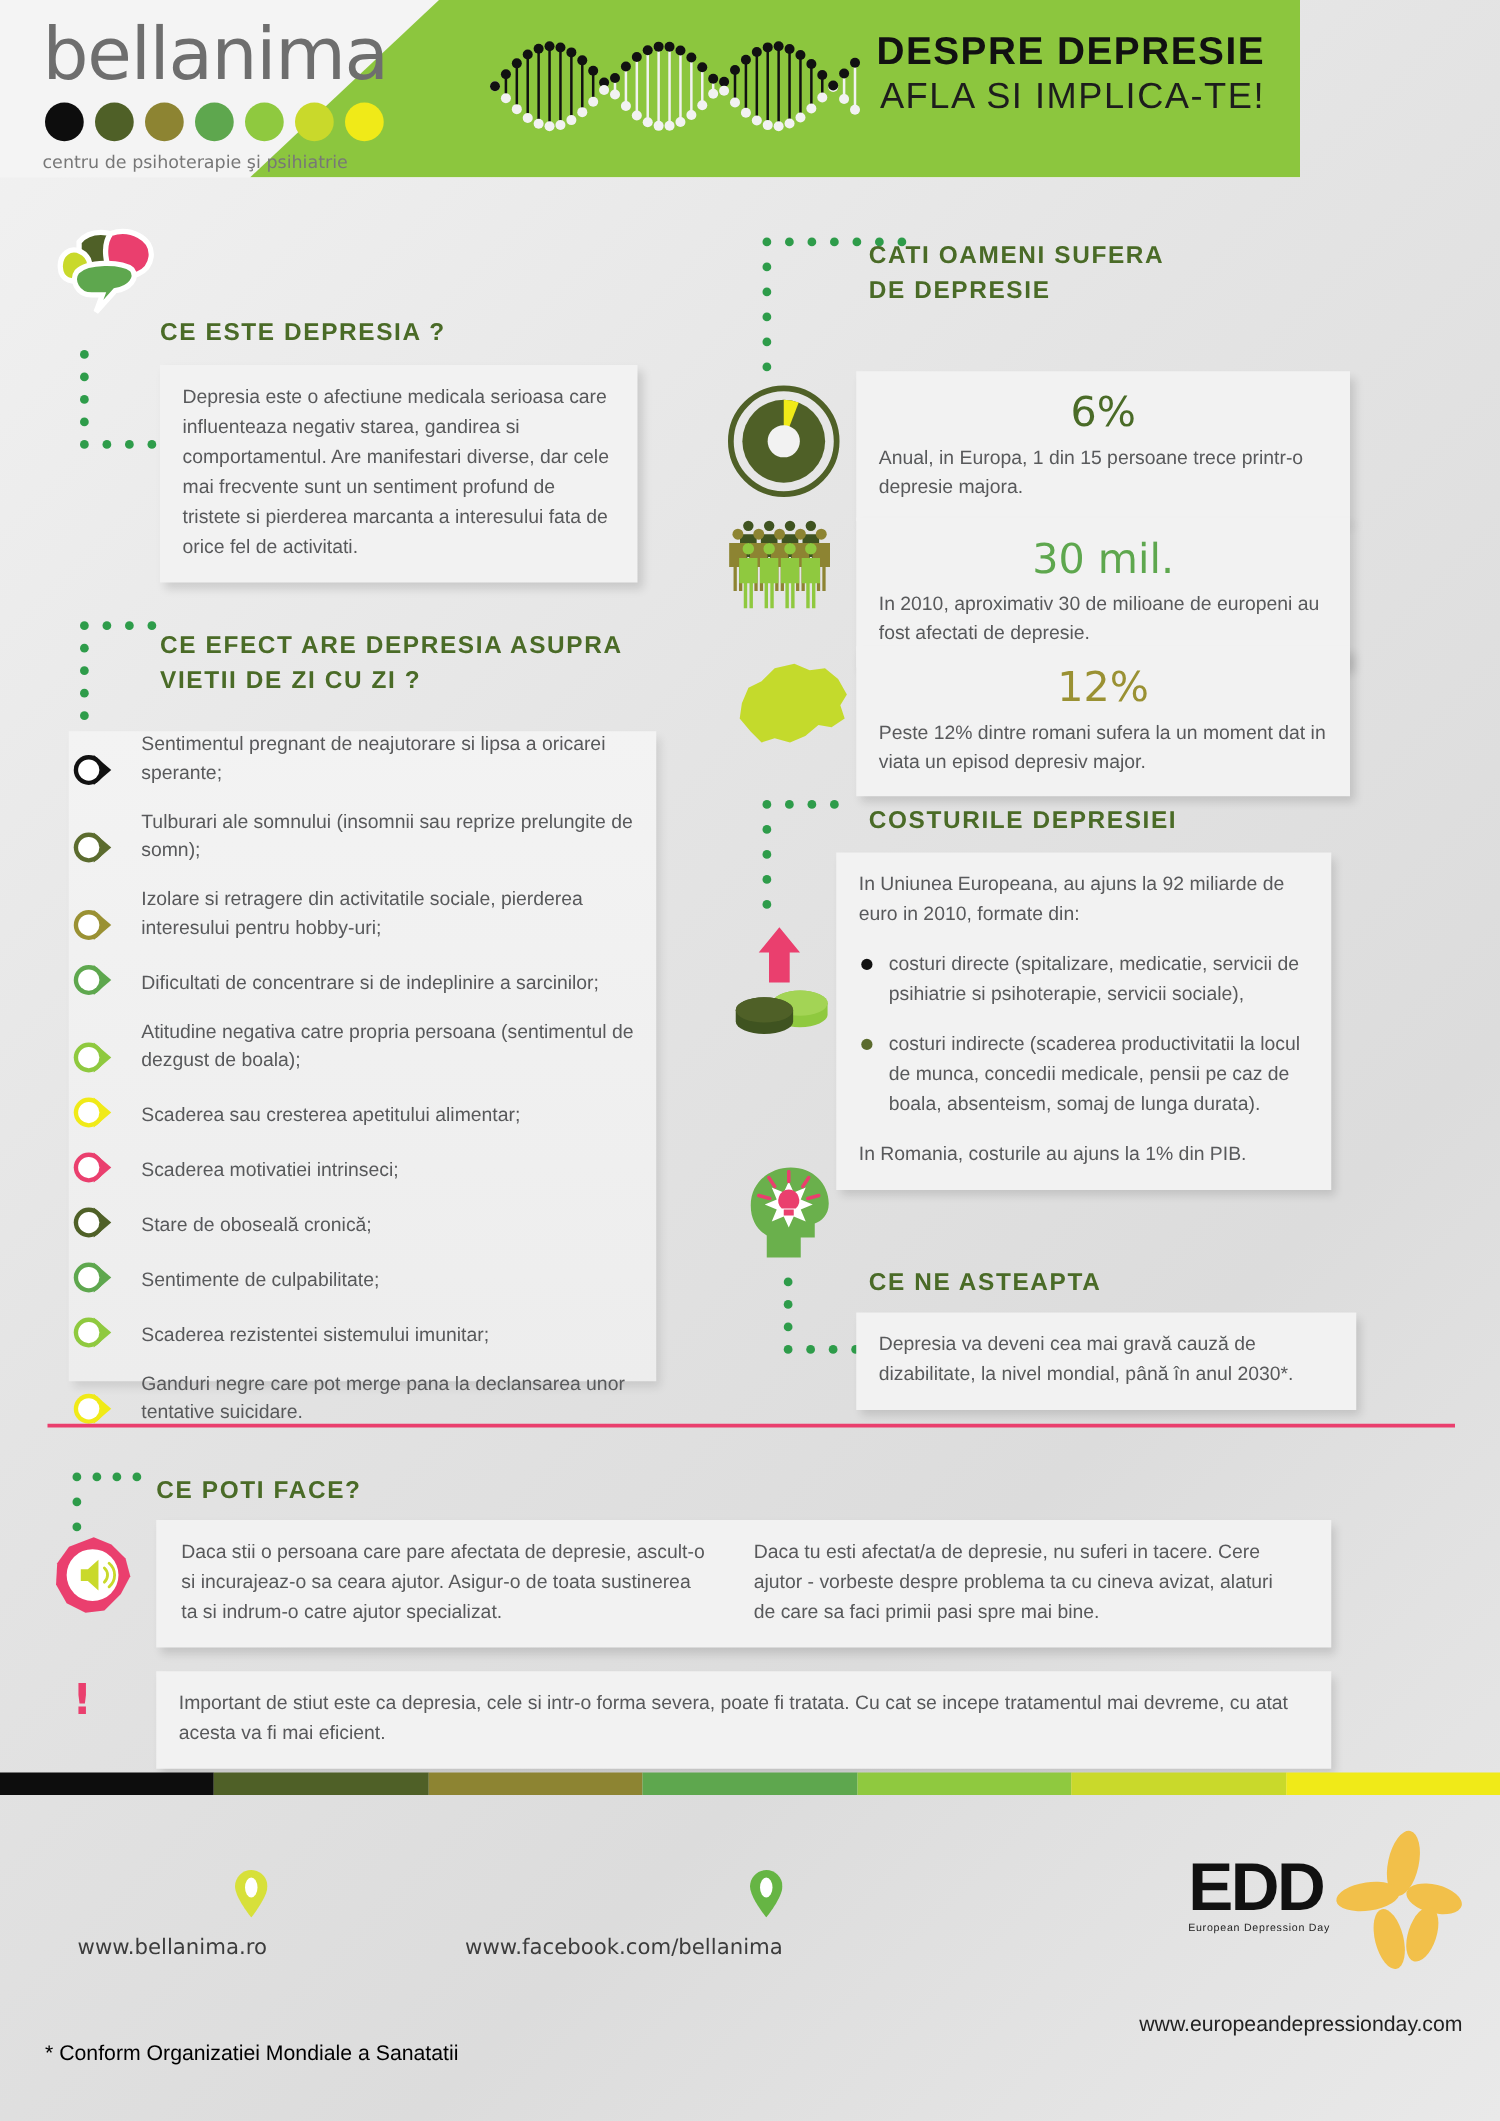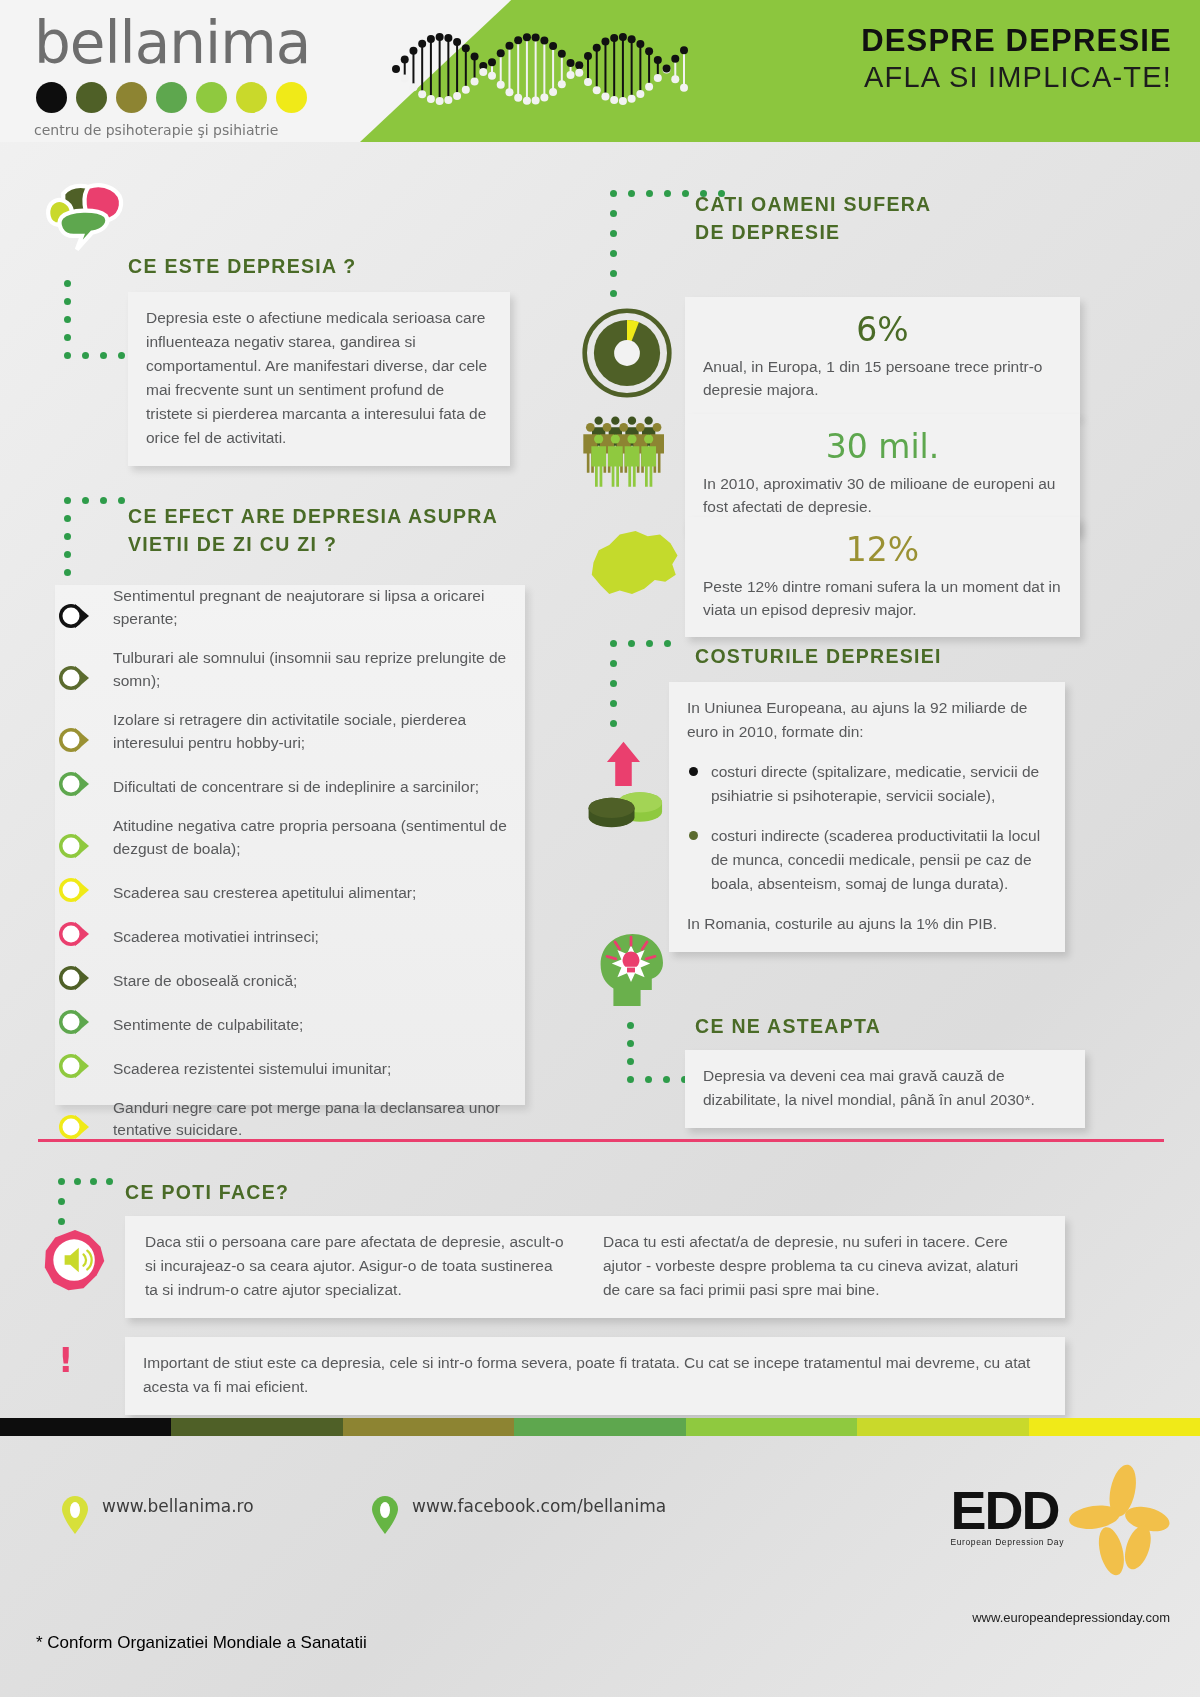--- a/index.html
+++ b/index.html
@@ -5,21 +5,21 @@
   * { box-sizing: border-box; margin: 0; padding: 0; }
   body {
     width: 1200px; height: 1697px;
     font-family: "Liberation Sans", sans-serif;
     background: linear-gradient(135deg,#f2f2f2 0%,#e4e4e4 40%,#dcdcdc 70%,#e9e9e9 100%);
     position: relative; overflow: hidden;
   }
   .page { position: relative; width: 1200px; height: 1697px; }
 
   
-  .header { position: relative; width: 1200px; height: 142px; background:#f4f4f4; overflow:hidden; }
+  .header { position: relative; width: 1040px; height: 142px; background:#f4f4f4; overflow:hidden; }
   .header-green {
     position: absolute; top:0; right:0; width: 840px; height: 142px;
     background:#8cc63e;
     clip-path: polygon(18% 0, 100% 0, 100% 100%, 0 100%);
   }
   .logo-wrap { position:absolute; left:34px; top:14px; width:330px; }
   .logo-word { font-size: 58px; color:#6e6e6e; font-weight:400; letter-spacing:-1px; line-height:1; font-family:"DejaVu Sans", sans-serif;}
   .logo-dots { display:flex; gap:9px; margin-top:10px; margin-left:2px;}
   .logo-dot { width:31px; height:31px; border-radius:50%; }
   .logo-tag { margin-top:9px; font-size:14px; color:#777; font-family:"DejaVu Sans", sans-serif;}
@@ -76,28 +76,28 @@
   .cpf-title { position:absolute; left:125px; top:1178px; }
   .cpf-card { position:absolute; left:125px; top:1216px; width:940px; display:flex; gap:38px;padding-left:20px;}
   .cpf-col { width:420px; font-size:15.5px; color:#58595b; line-height:1.55;}
   .imp-card { position:absolute; left:125px; top:1337px; width:940px; }
   .imp-bang { position:absolute; left:58px; top:1340px; font-size:34px; color:#ea3f6e; font-weight:bold; font-family:"DejaVu Sans", sans-serif;}
 
   
   .color-bar { position:absolute; left:0; top:1418px; width:1200px; height:18px; display:flex; }
   .color-bar div { flex:1; }
   .footer { position:absolute; left:0; top:1436px; width:1200px; height:261px; }
-  .foot-item { position:absolute; display:flex; align-items:flex-start; gap:14px; }
+  .foot-item { position:absolute; display:flex; align-items:flex-end; gap:14px;flex-direction:column; }
   .foot-link { font-size:17px; color:#3c3c3c; font-family:"DejaVu Sans", sans-serif;}
   .pin { width:26px; height:38px; position:relative; }
   .conform { position:absolute; left:36px; top:1633px; font-size:17px; color:#000000; }
   .edd-box { position:absolute; right:30px; top:40px; text-align:right; }
   .edd-word { font-size:54px; font-weight:bold; letter-spacing:-2px; color:#111; line-height:0.9; font-family:"Liberation Sans", sans-serif;}
   .edd-sub { font-size:8.5px; letter-spacing:0.6px; color:#222; margin-top:2px;}
-  .edd-url { font-size:13px; color:#222; margin-top:34px;}
+  .edd-url { font-size:17px; color:#222; margin-top:34px;}
 </style>
 </head>
 <body>
 
 <div class="page">
 
   <div class="header">
     <div class="header-green"></div>
 
     <div class="logo-wrap">

